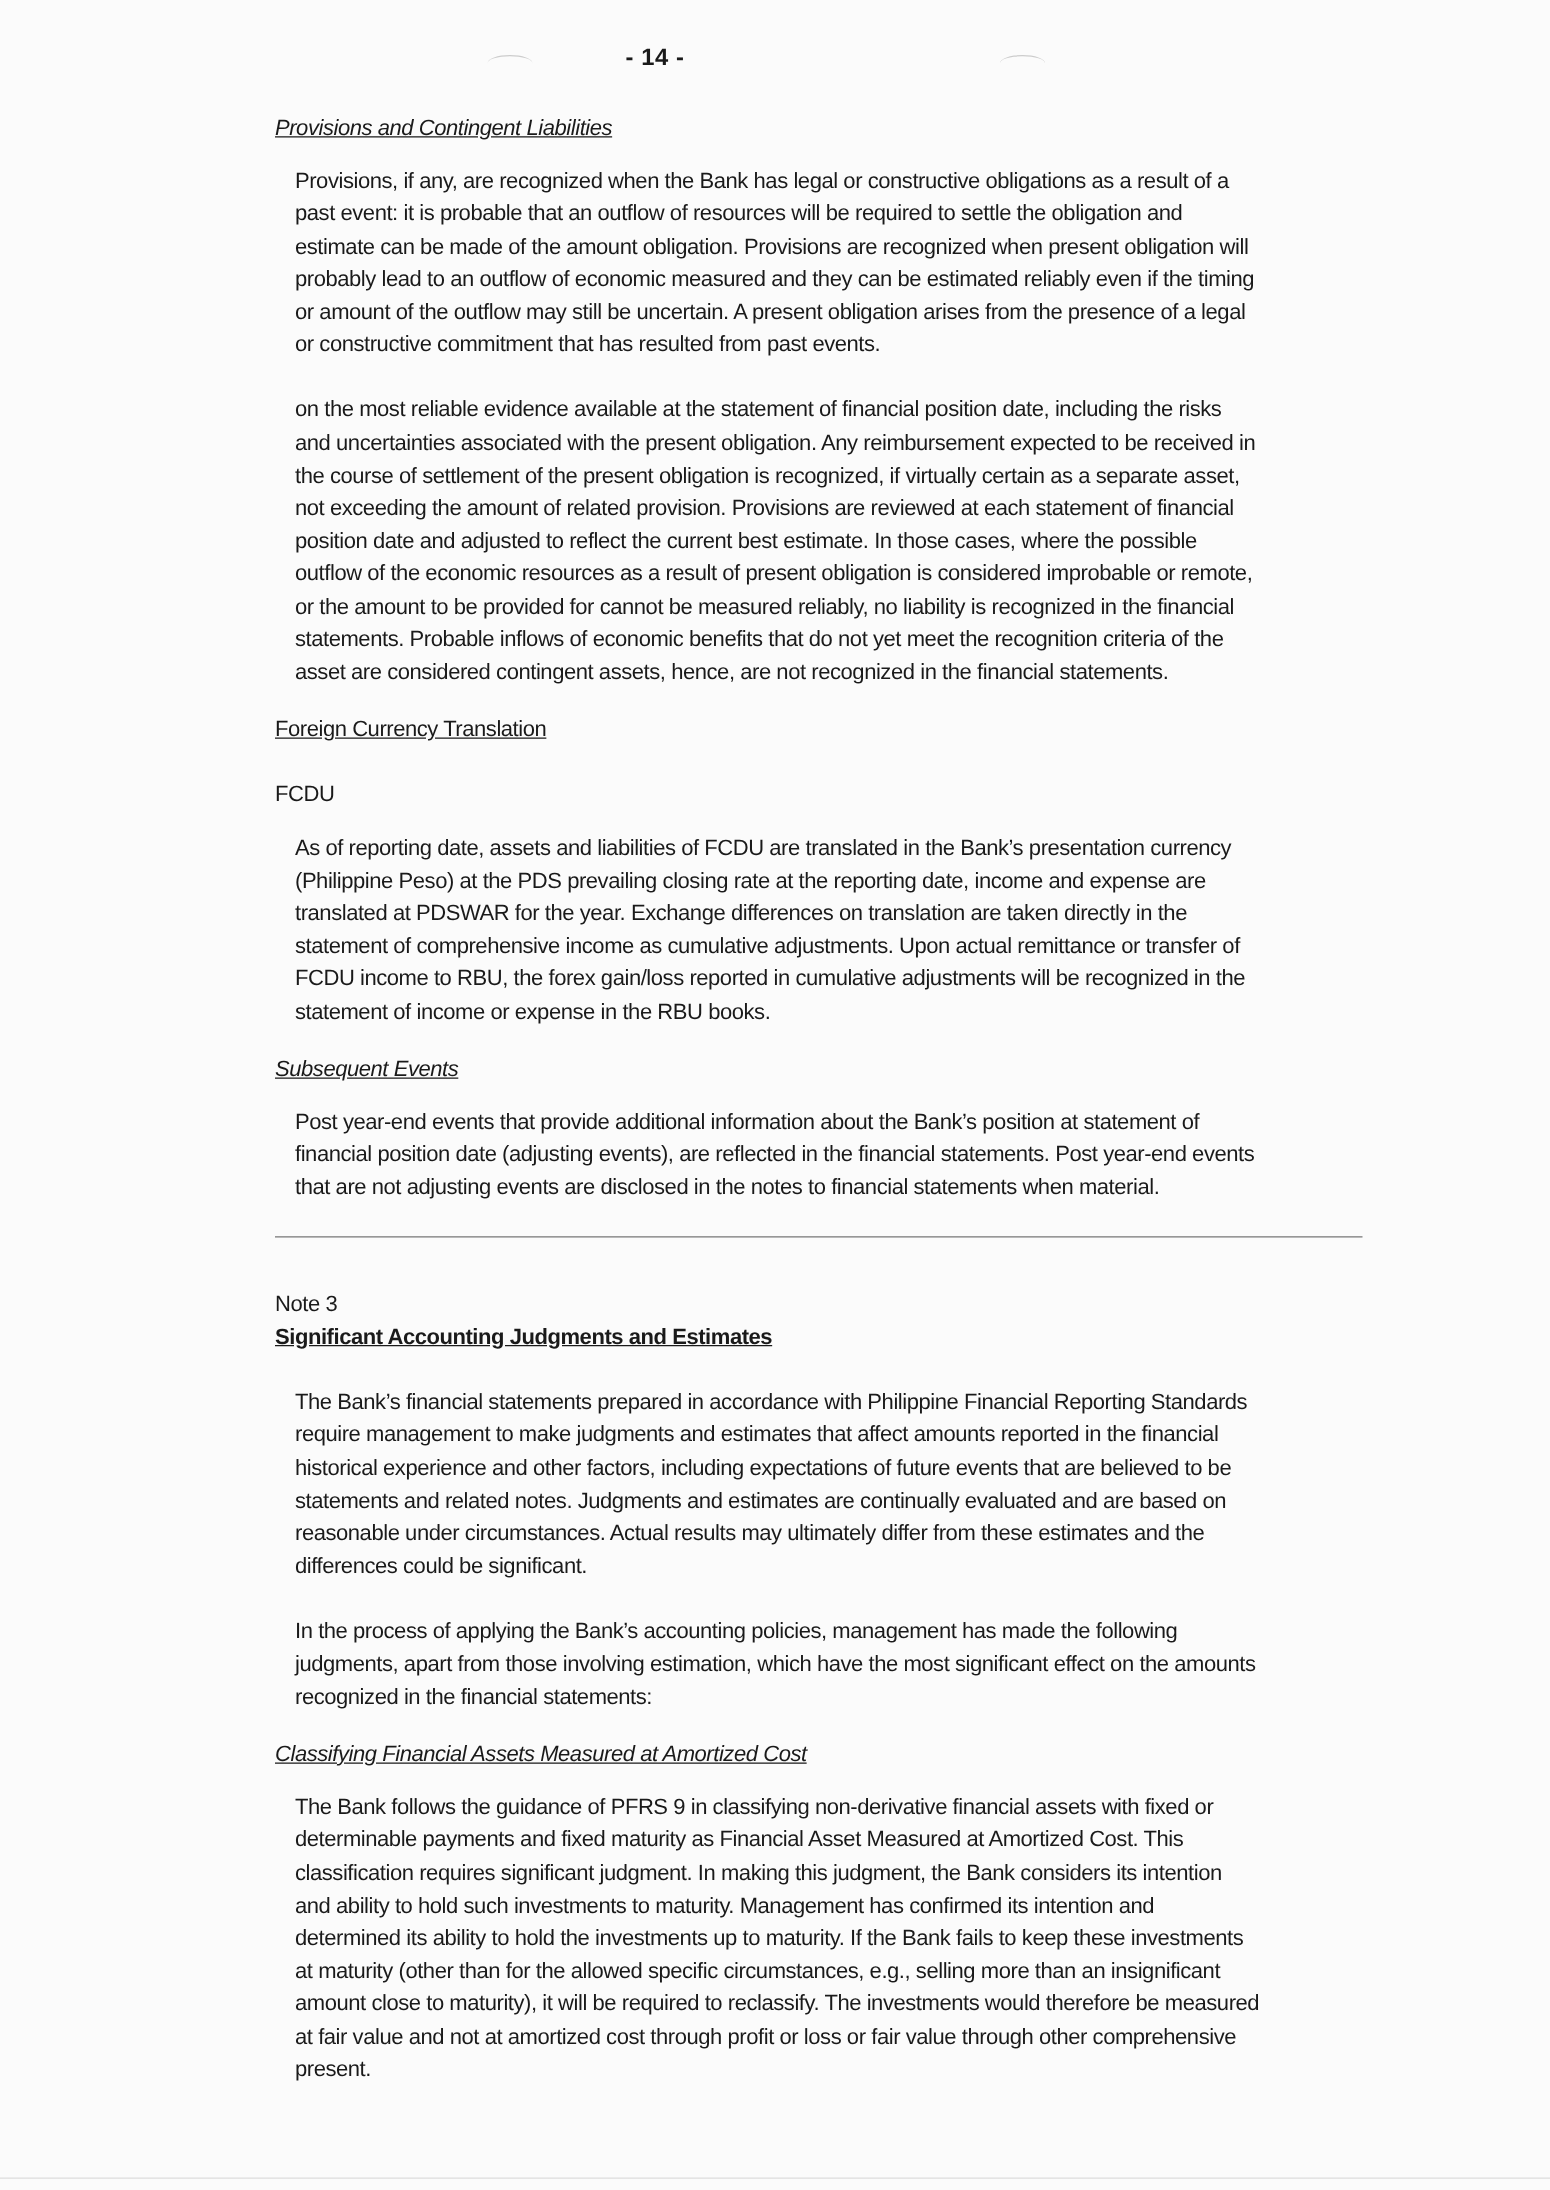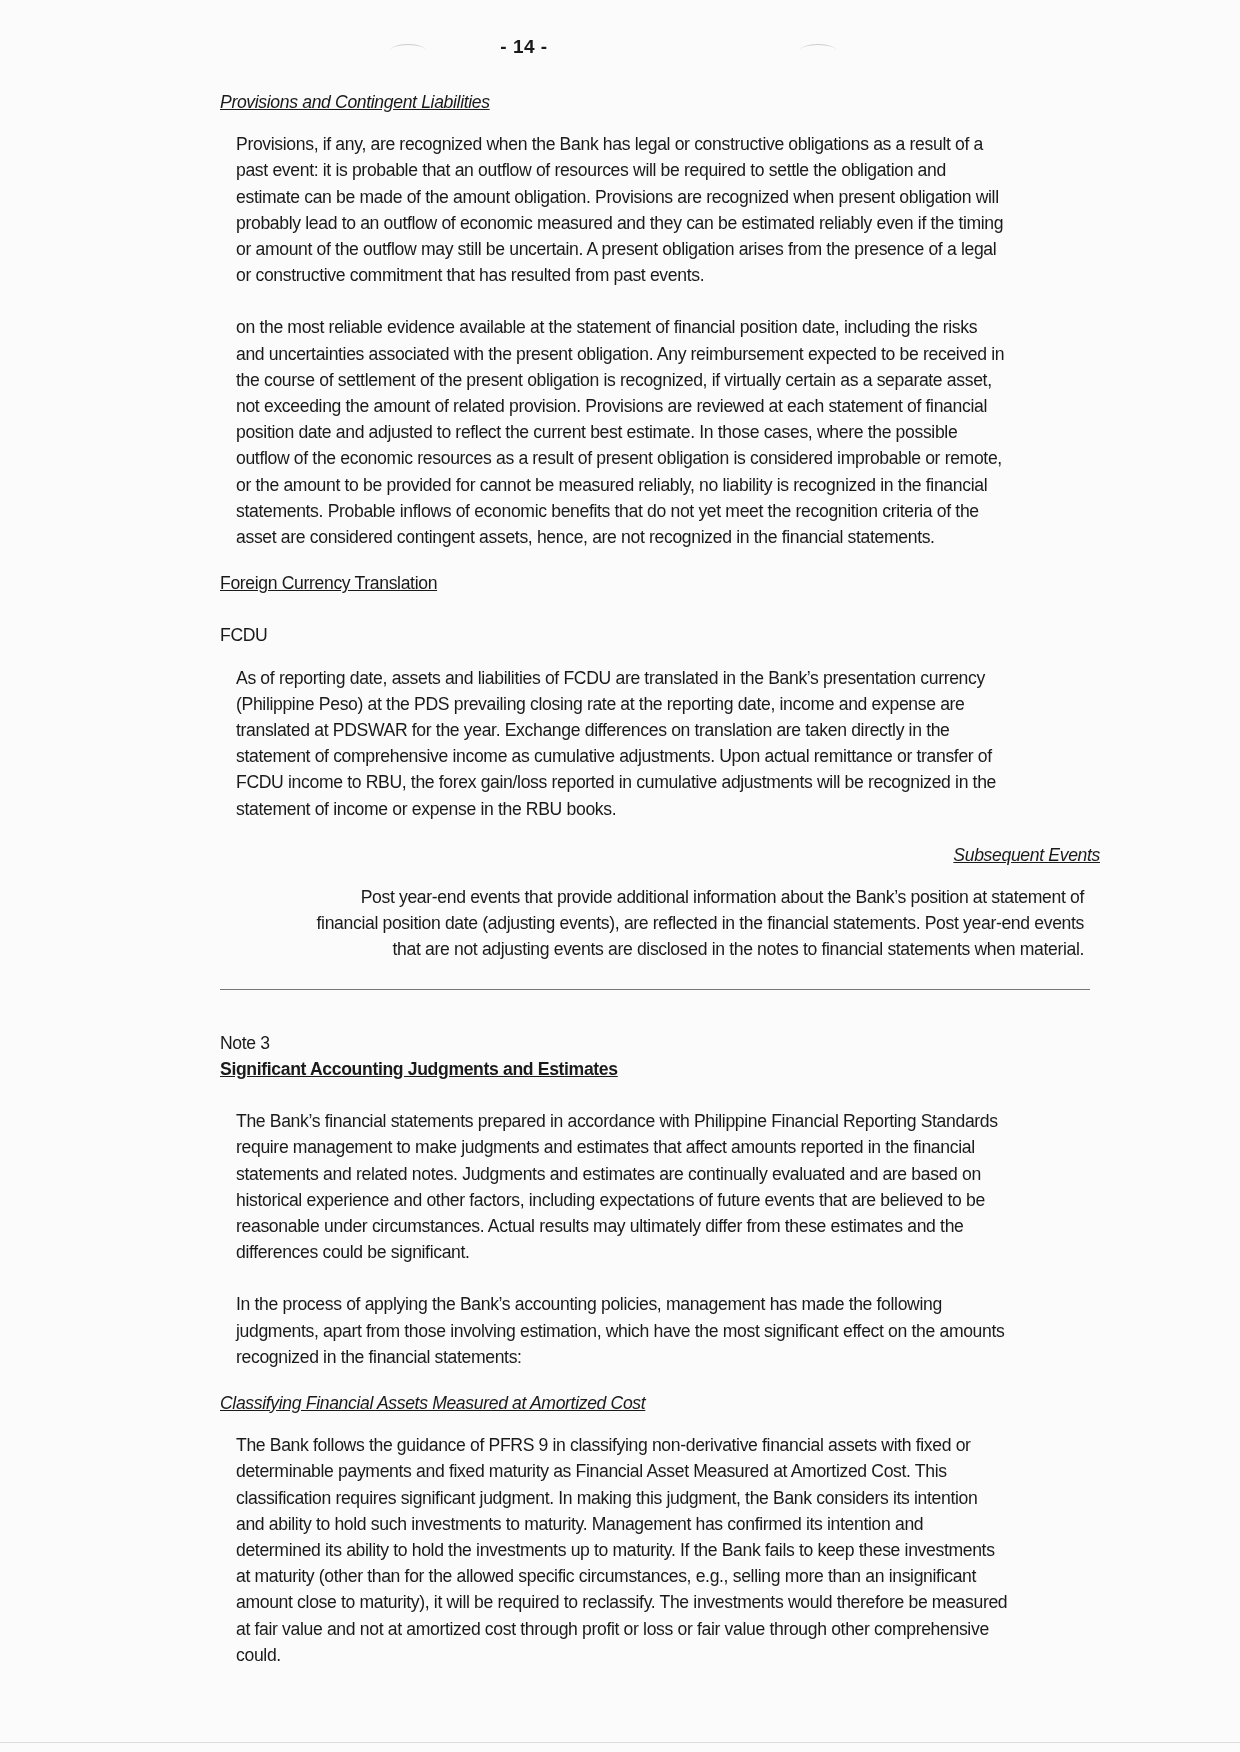--- a/index.html
+++ b/index.html
@@ -65,39 +65,39 @@
     <p class="para">
       <span class="line">As of reporting date, assets and liabilities of FCDU are translated in the Bank’s presentation currency</span>
       <span class="line">(Philippine Peso) at the PDS prevailing closing rate at the reporting date, income and expense are</span>
       <span class="line">translated at PDSWAR for the year. Exchange differences on translation are taken directly in the</span>
       <span class="line">statement of comprehensive income as cumulative adjustments. Upon actual remittance or transfer of</span>
       <span class="line">FCDU income to RBU, the forex gain/loss reported in cumulative adjustments will be recognized in the</span>
       <span class="line">statement of income or expense in the RBU books.</span>
     </p>
   </div>
 
-  <div style="margin-top:20px;text-align:right;">
+  <div style="margin-top:20px;">
     <span class="h-italic">Subsequent Events</span>
     <p class="para">
       <span class="line">Post year-end events that provide additional information about the Bank’s position at statement of</span>
       <span class="line">financial position date (adjusting events), are reflected in the financial statements.  Post year-end events</span>
       <span class="line">that are not adjusting events are disclosed in the notes to financial statements when material.</span>
     </p>
   </div>
 
   <hr class="rule" style="margin-top:26px;">
 
   <div style="margin-top:40px;">
     <span class="h-bold">Note 3</span>
     <span class="h-bold-u">Significant Accounting Judgments and Estimates</span>
     <p class="para" style="margin-top:26px;">
       <span class="line">The Bank’s financial statements prepared in accordance with Philippine Financial Reporting Standards</span>
       <span class="line">require management to make judgments and estimates that affect amounts reported in the financial</span>
+      <span class="line">historical experience and other factors, including expectations of future events that are believed to be</span>
       <span class="line">statements and related notes. Judgments and estimates are continually evaluated and are based on</span>
-      <span class="line">historical experience and other factors, including expectations of future events that are believed to be</span>
       <span class="line">reasonable under circumstances. Actual results may ultimately differ from these estimates and the</span>
       <span class="line">differences could be significant.</span>
     </p>
     <p class="para" style="margin-top:26px;">
       <span class="line">In the process of applying the Bank’s accounting policies, management has made the following</span>
       <span class="line">judgments, apart from those involving estimation, which have the most significant effect on the amounts</span>
       <span class="line">recognized in the financial statements:</span>
     </p>
   </div>
 
@@ -105,18 +105,18 @@
     <span class="h-italic">Classifying Financial Assets Measured at Amortized Cost</span>
     <p class="para">
       <span class="line">The Bank follows the guidance of PFRS 9 in classifying non-derivative financial assets with fixed or</span>
       <span class="line">determinable payments and fixed maturity as Financial Asset Measured at Amortized Cost. This</span>
       <span class="line">classification requires significant judgment. In making this judgment, the Bank considers its intention</span>
       <span class="line">and ability to hold such investments to maturity. Management has confirmed its intention and</span>
       <span class="line">determined its ability to hold the investments up to maturity. If the Bank fails to keep these investments</span>
       <span class="line">at maturity (other than for the allowed specific circumstances, e.g., selling more than an insignificant</span>
       <span class="line">amount close to maturity), it will be required to reclassify. The investments would therefore be measured</span>
       <span class="line">at fair value and not at amortized cost through profit or loss or fair value through other comprehensive</span>
-      <span class="line">could.</span>
+      <span class="line">present.</span>
     </p>
   </div>
 </div>
 
 <div class="bottom-rule"></div>
 
 </body></html>

